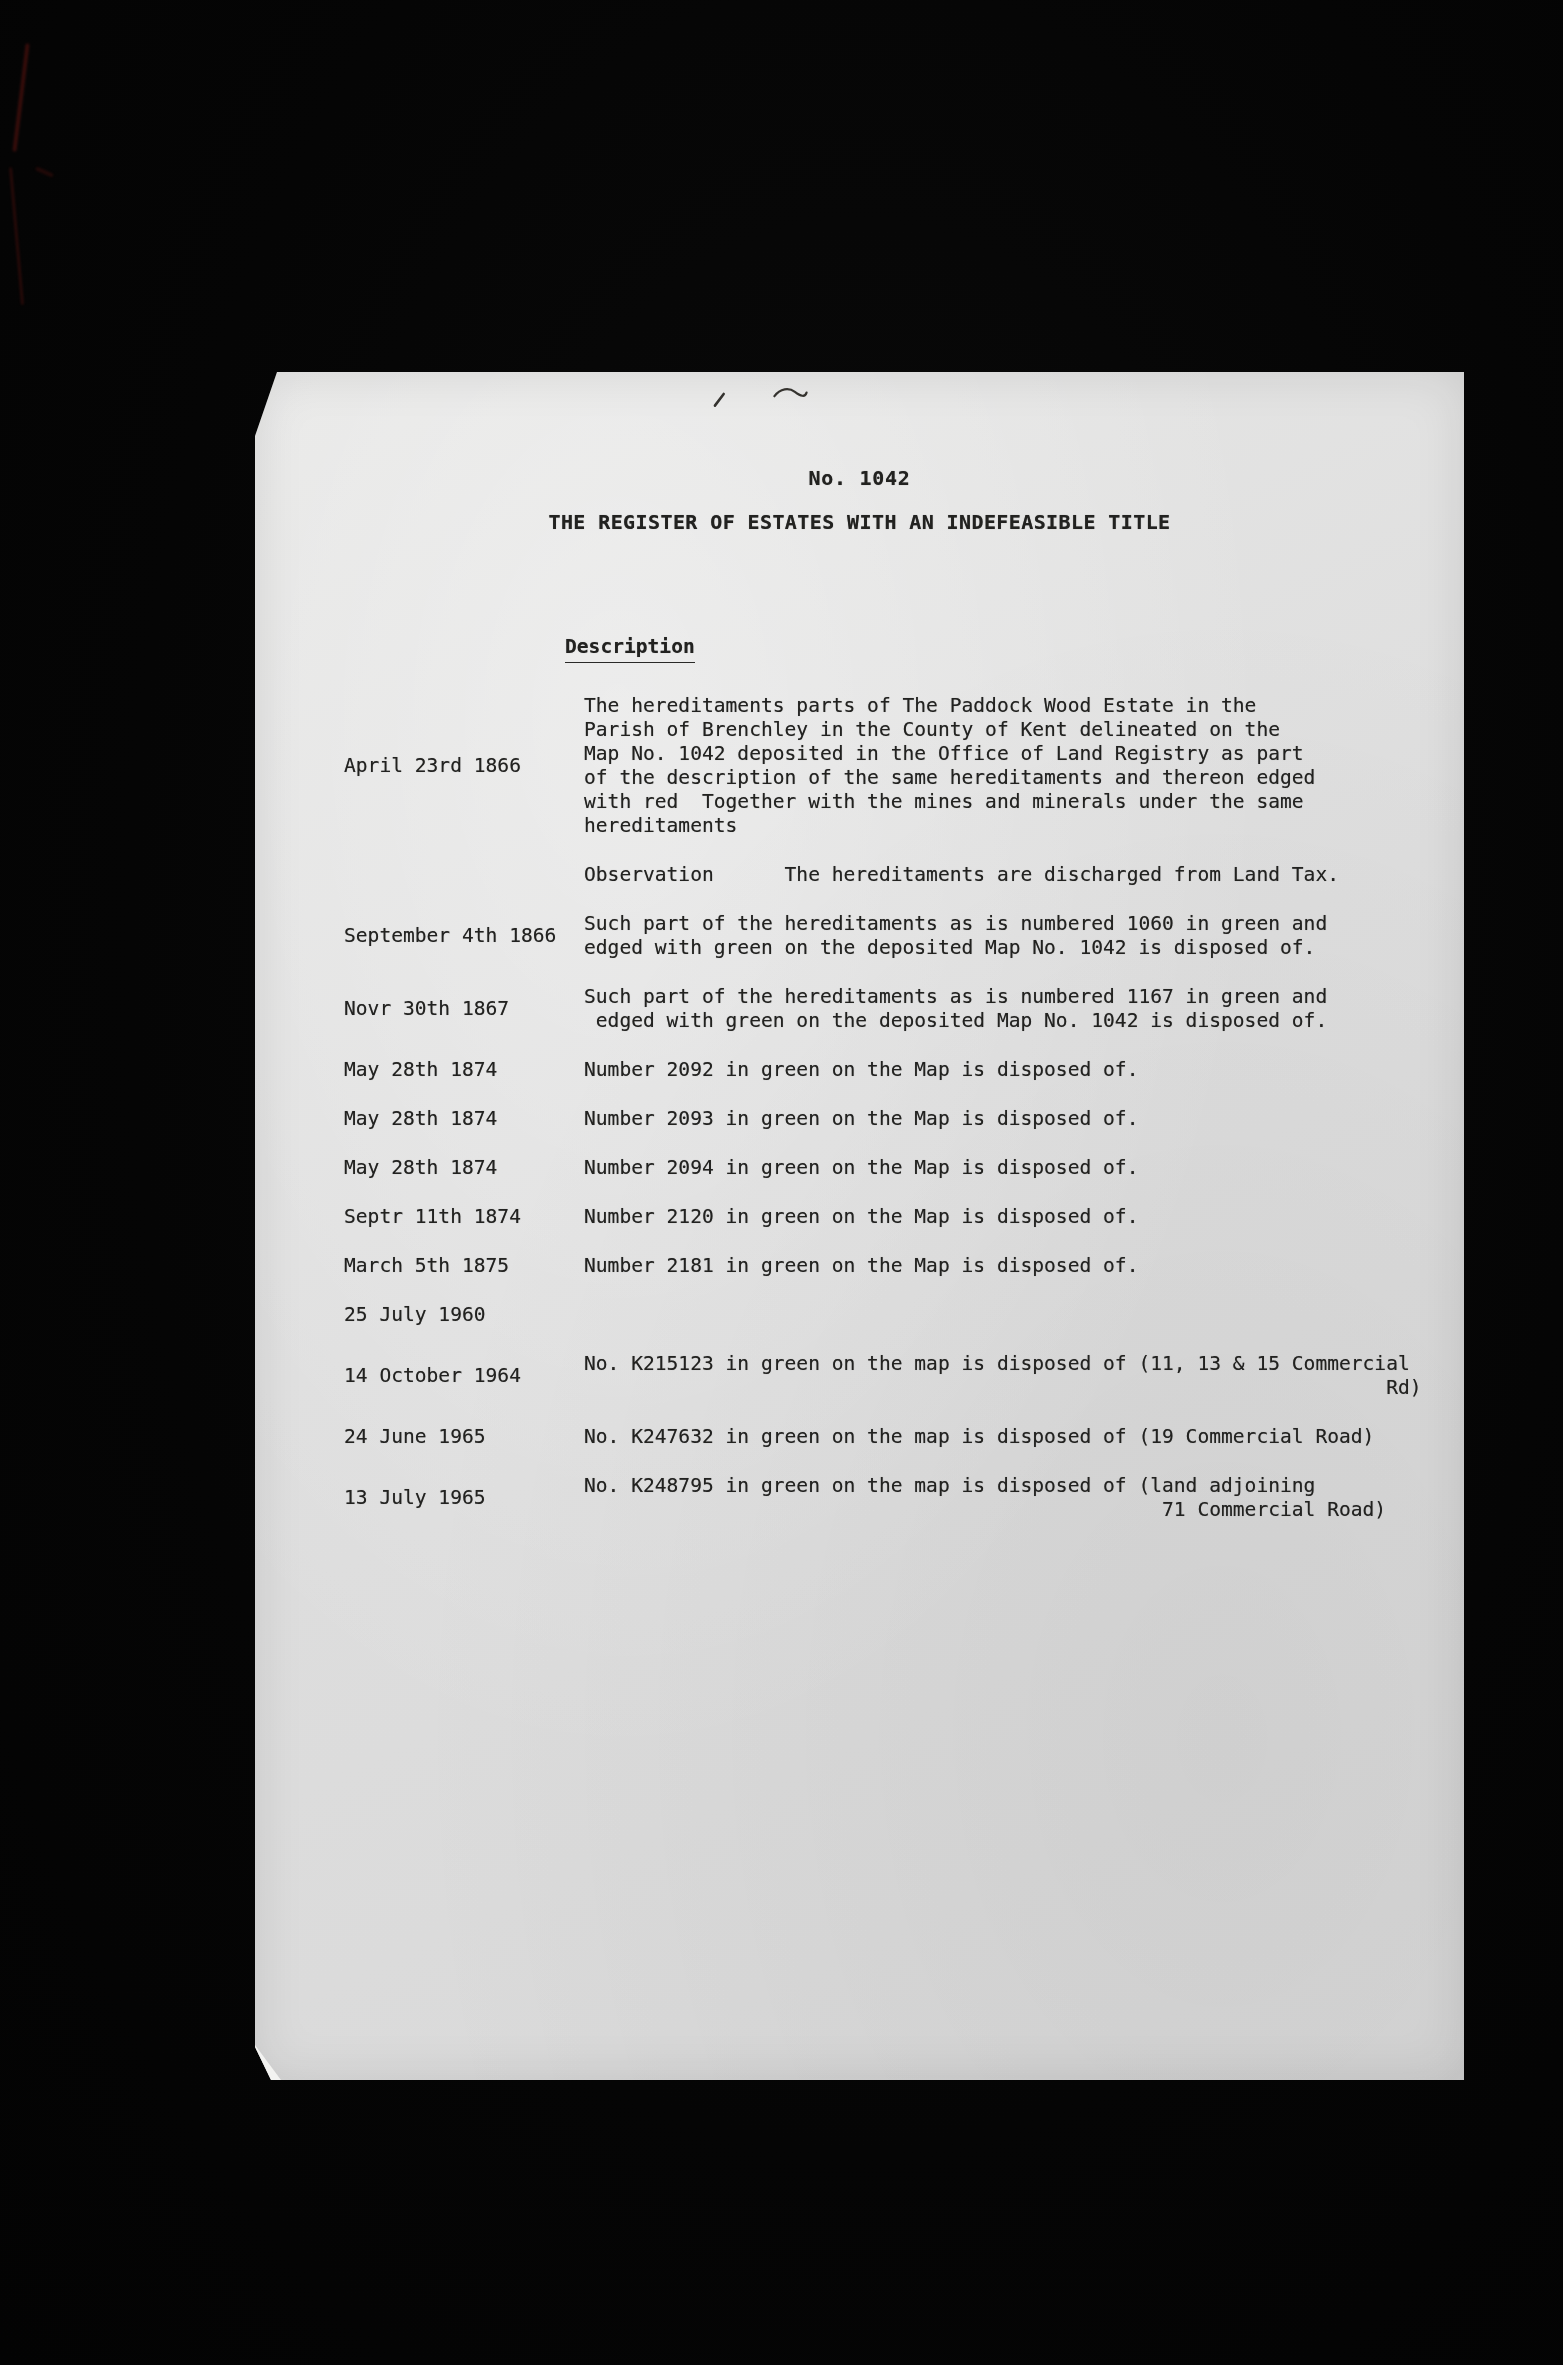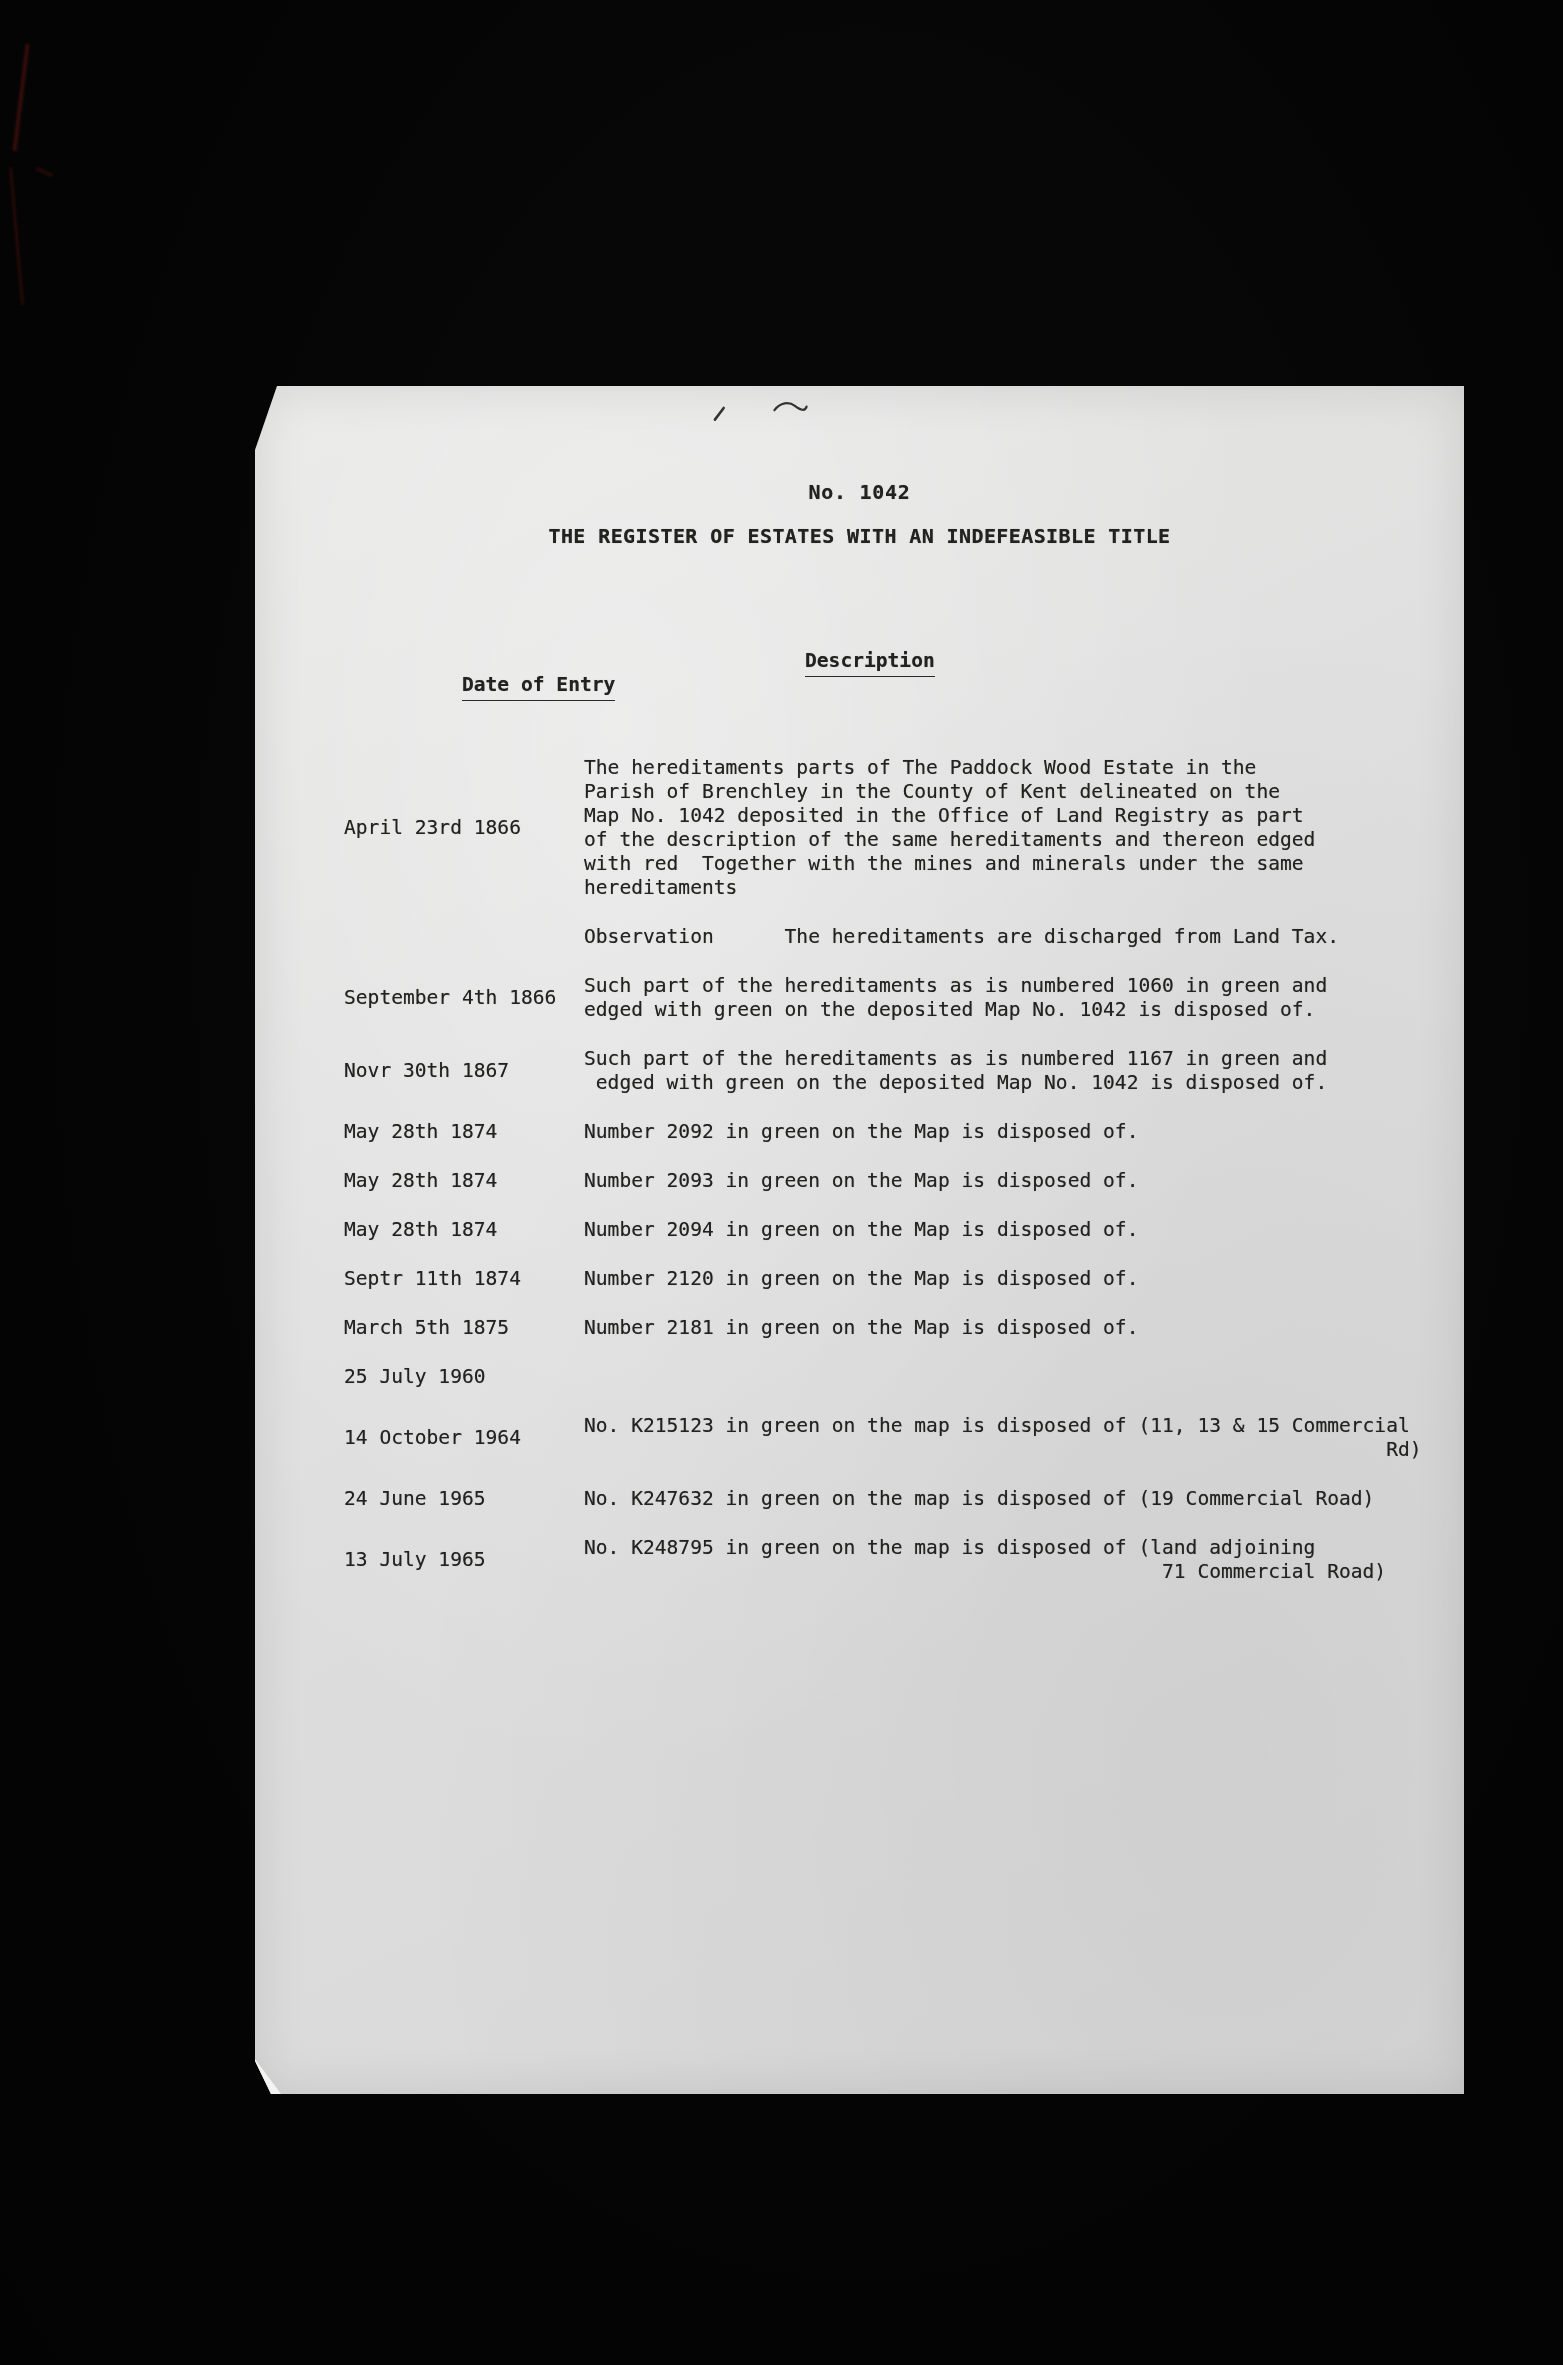--- a/index.html
+++ b/index.html
@@ -23,21 +23,21 @@
     border-radius: 2.2px;
     filter: blur(1.1px);
   }
   .a1 { left: 19px; top: 43px;  width: 3.6px; height: 109px; transform: rotate(7deg); }
   .a2 { left: 14.5px; top: 167px; width: 2.9px; height: 138px; transform: rotate(-5deg); opacity: .7; }
   .a3 { left: 35px; top: 170px; width: 19px; height: 3.6px;  transform: rotate(24deg); opacity: .6; }
 
   .paper {
     position: absolute;
     left: 255px;
-    top: 386px;
+    top: 372px;
     width: 1209px;
     height: 1708px;
     background:
       radial-gradient(ellipse at 30% 20%, rgba(255,255,255,0.35) 0%, rgba(255,255,255,0) 55%),
       radial-gradient(ellipse at 80% 80%, rgba(0,0,0,0.05) 0%, rgba(0,0,0,0) 60%),
       linear-gradient(155deg, #e7e7e6 0%, #dedede 45%, #d8d8d8 100%);
     box-shadow: inset 0 0 51px rgba(0,0,0,0.10);
     clip-path: polygon(22px 0, 100% 0, 100% 100%, 16px 100%, 0 calc(100% - 33px), 0 64px);
     color: #222220;
   }
@@ -122,23 +122,20 @@
         <path d="M2 14 C10 3, 22 2, 30 8 S 44 16, 46 9" stroke="#35332f" stroke-width="3" fill="none" stroke-linecap="round"></path>
       </svg>
     </div>
 
     <div class="doc-number">No. 1042</div>
 
     <div class="title">THE REGISTER OF ESTATES WITH AN INDEFEASIBLE TITLE</div>
 
     <div class="table">
       <div class="header-row">
-        <div class="date-cell">
-          <span class="u">Date of Entry</span>
-        </div>
         <div class="desc-head-cell">
           <span class="u">Description</span>
         </div>
       </div>
       <div class="entries">
   <div class="entry-row">
     <div class="date-cell">April 23rd 1866</div>
     <div class="desc-cell">The hereditaments parts of The Paddock Wood Estate in the
 Parish of Brenchley in the County of Kent delineated on the
 Map No. 1042 deposited in the Office of Land Registry as part

